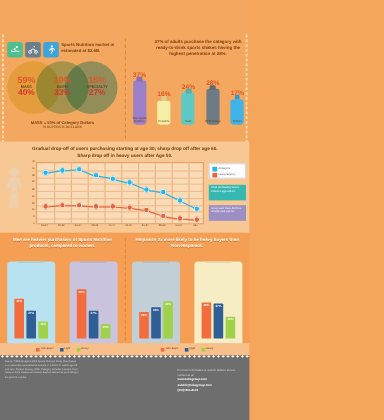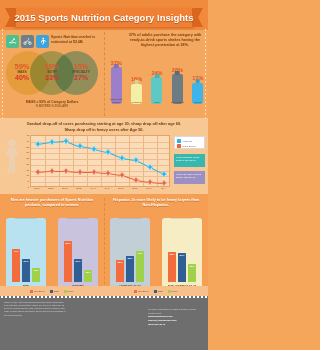--- a/index.html
+++ b/index.html
@@ -221,25 +221,20 @@
     background-image: radial-gradient(circle, #f7dcb8 0 38%, transparent 45%);
     background-size: 3px 4px;
   }
   .edge-l { left: 1px; } .edge-r { right: 1px; }
 </style>
 </head>
 <body>
 
 <div class="page">
 
-  <div class="header-band">
-    <div class="ribbon">
-      <div class="ribbon-title">2015 Sports Nutrition Category Insights</div>
-    </div>
-  </div>
 
   <div class="edge-l"></div>
   <div class="edge-r"></div>
 
   <div class="top-section">
 
     <div class="panel-left">
       <div class="icon-row">
         <div class="sport-icon" style="background:#4fbf8f">
           <svg width="9" height="9" viewBox="0 0 24 24" fill="#fff">

